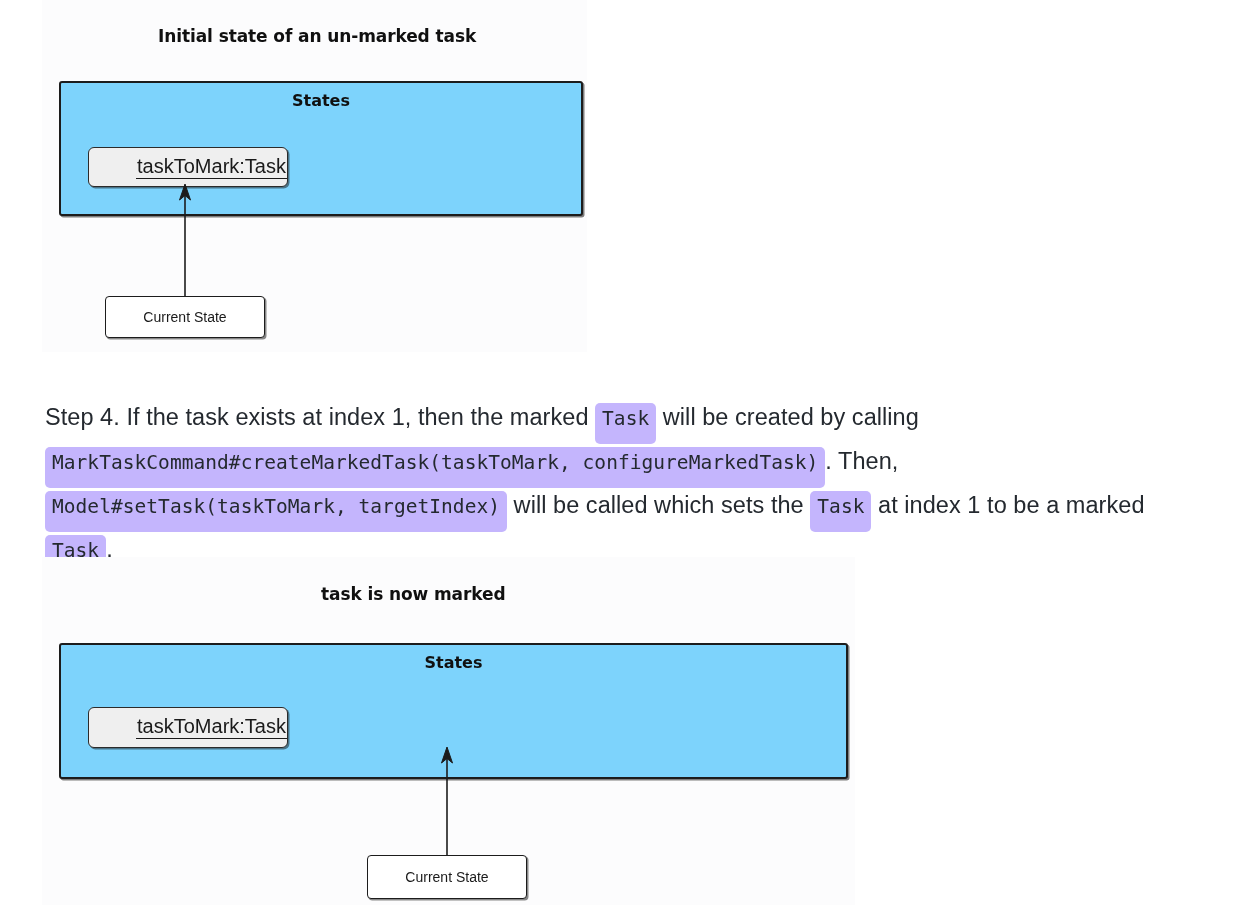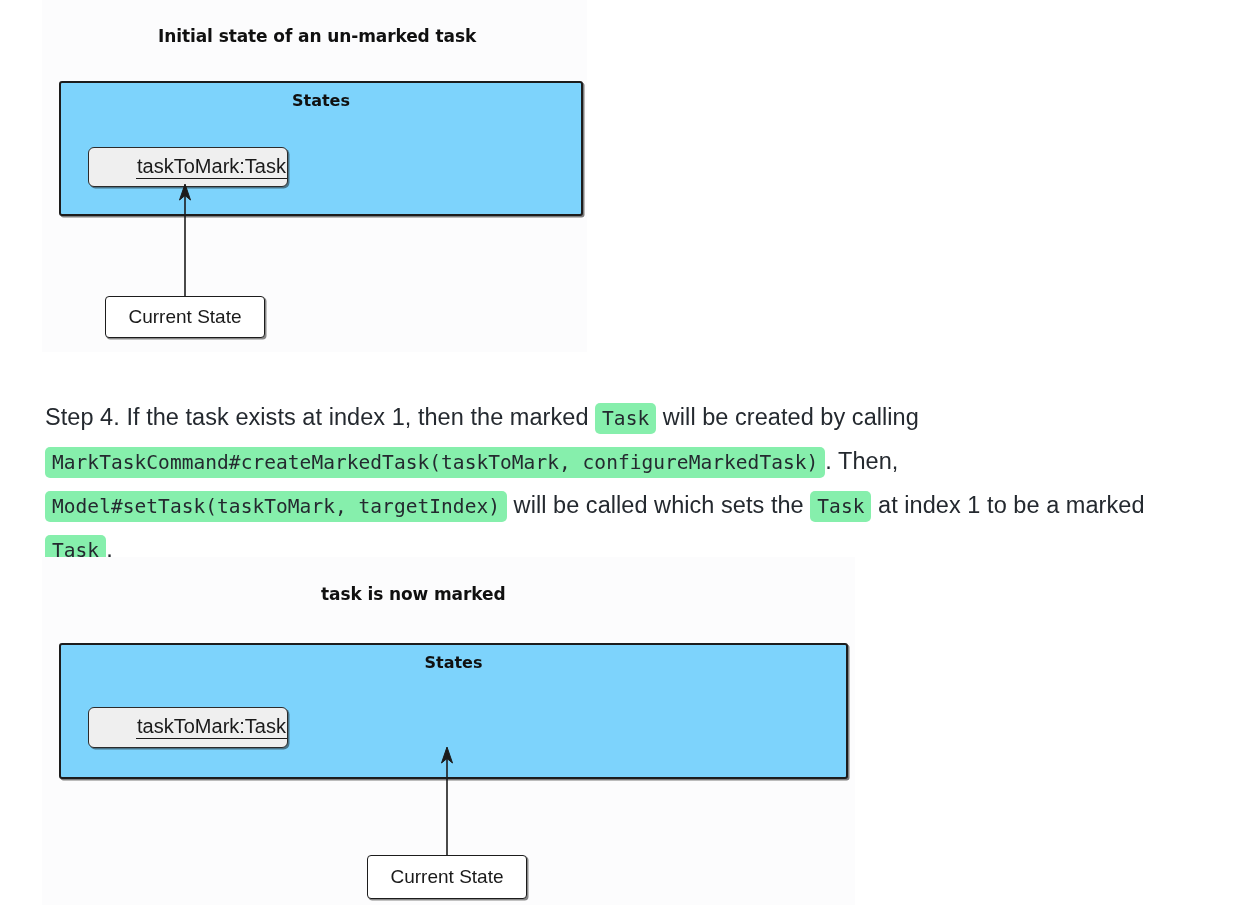--- a/index.html
+++ b/index.html
@@ -93,21 +93,21 @@
     border: 1.4px solid #1c1c1c;
     border-radius: 4px;
     box-shadow: 1.5px 1.5px 0 0 rgba(20,20,20,0.5);
     box-sizing: border-box;
     display: flex;
     align-items: center;
     justify-content: center;
   }
   .note-box .note-label {
     font-family: "Liberation Sans", sans-serif;
-    font-size: 19px;
+    font-size: 14px;
     color: #1a1a1a;
     white-space: nowrap;
   }
 
   .connector {
     position: absolute;
     overflow: visible;
   }
 
   
@@ -119,23 +119,23 @@
     font-family: "Liberation Sans", sans-serif;
     font-size: 23.5px;
     line-height: 42px;
     color: #24292f;
     letter-spacing: 0.05px;
   }
   #prose code,
   .code-chip {
     font-family: "DejaVu Sans Mono", monospace;
     font-size: 19.5px;
-    background: #86efac;
+    background: #c4b5fd;
     border-radius: 5px;
-    padding: 4px 7px 4px 7px;
+    padding: 4px 7px 14px 7px;
     color: #24292f;
     white-space: pre;
   }
 </style>
 </head>
 <body>
 
 <div class="diagram" id="diagram-1">
 
   <div class="diagram-title" style="left:68px; top:26px;margin-left:48px;">Initial state of an un-marked task</div>

